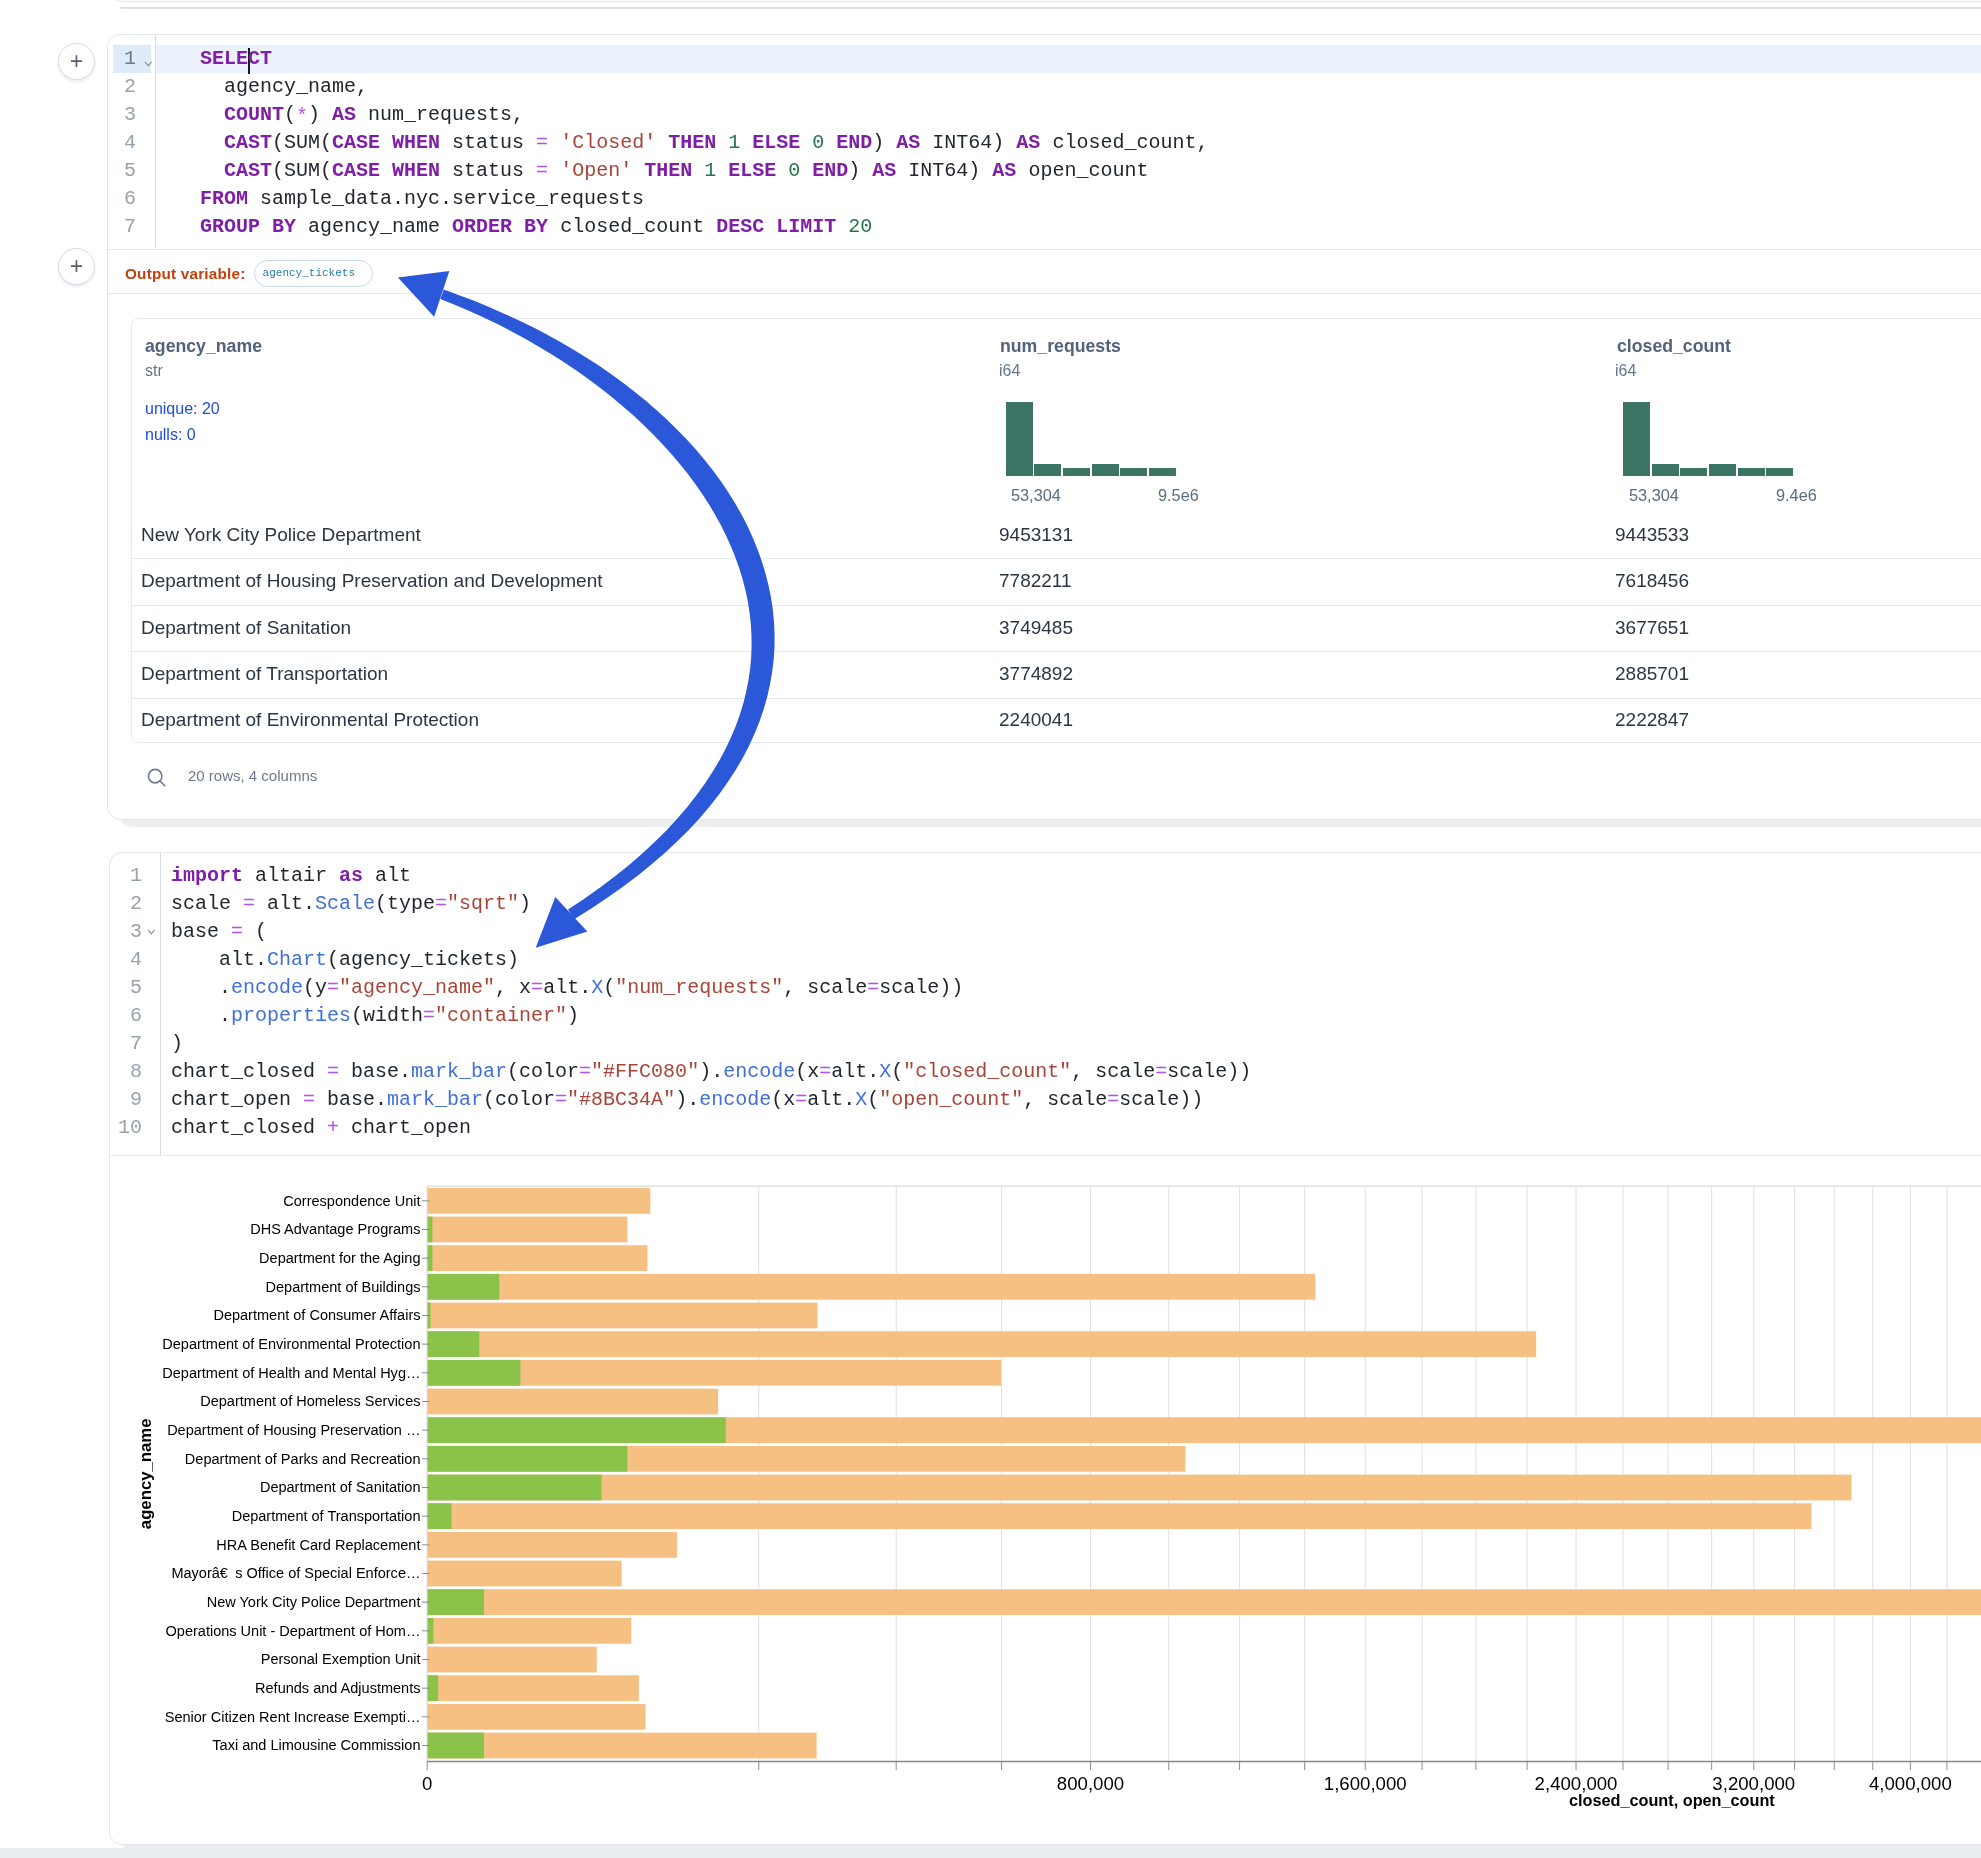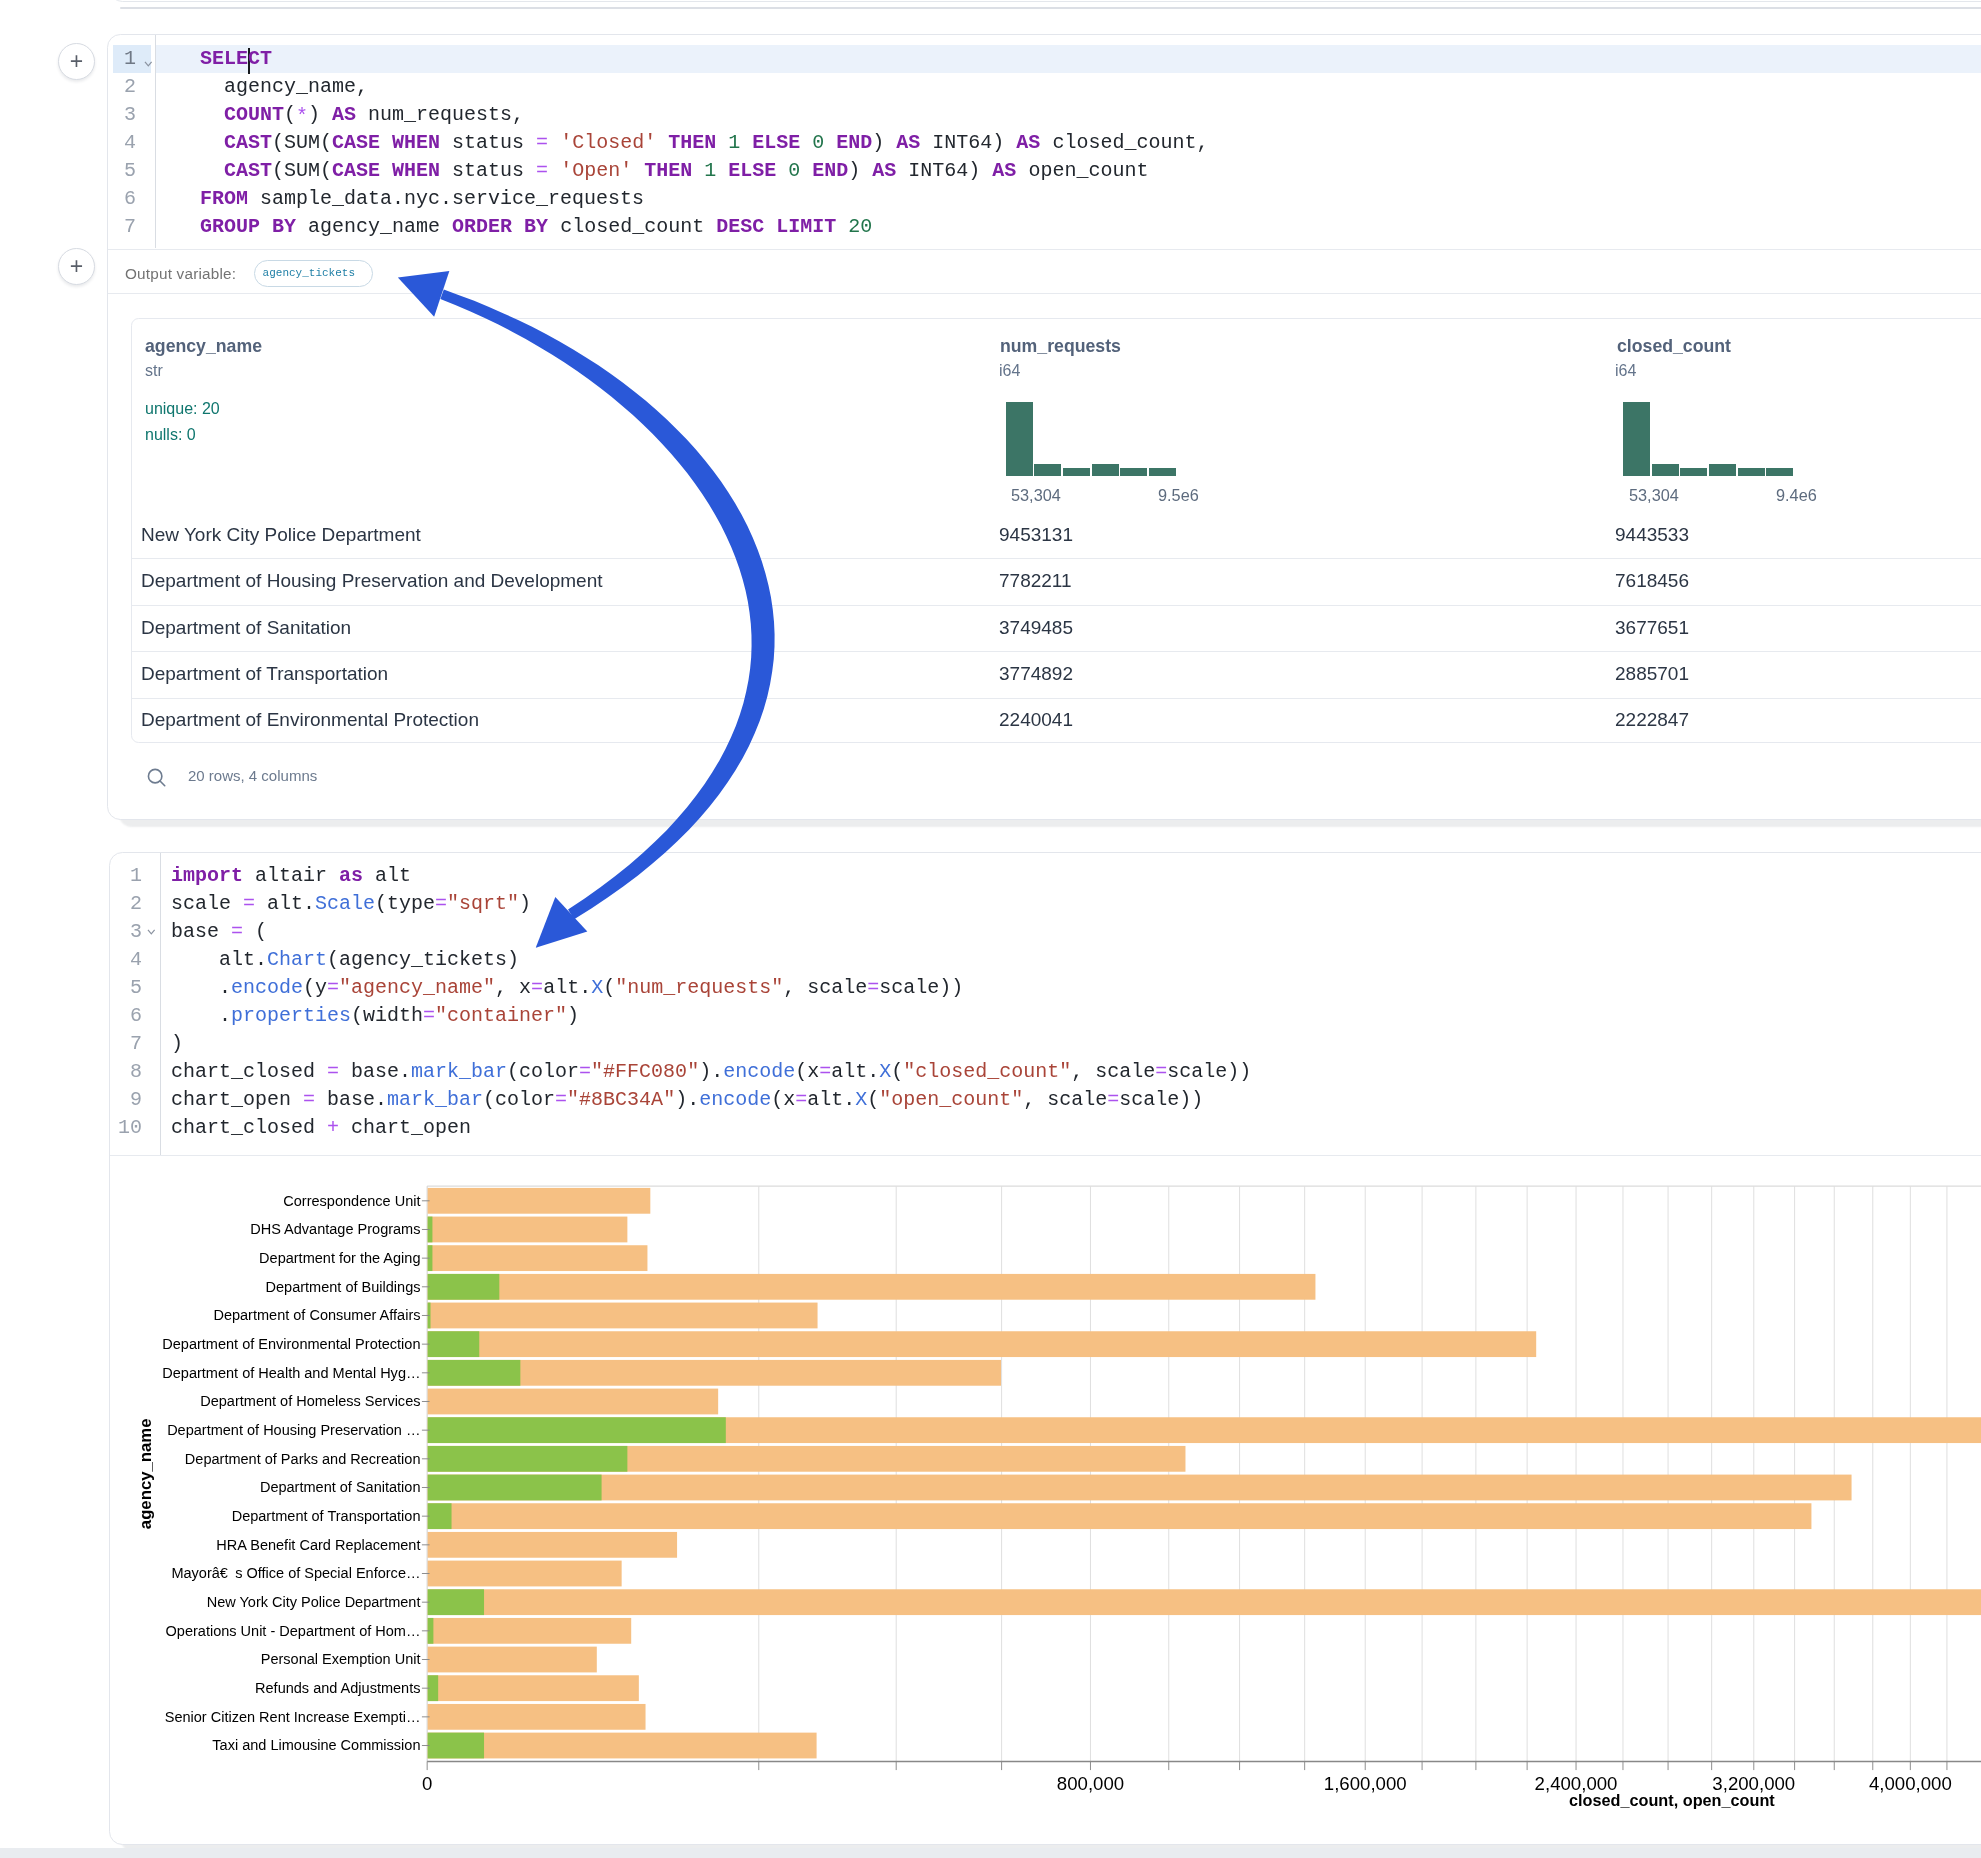--- a/index.html
+++ b/index.html
@@ -20,21 +20,21 @@
   .s { color:#A94438; }
   .n { color:#22754C; }
   .o { color:#AC52EE; }
   .f { color:#3F6FD8; }
   .activeline { position:absolute; background:#EBF2FB; }
   .activegut { position:absolute; background:#DEEBF9; }
   .vline { position:absolute; width:1px; background:#D9DDE3; }
   .hline { position:absolute; height:1px; background:#E7EAEF; }
   .hdr { color:#53627A; font-weight:bold; font-size:17.7px; line-height:1.15; position:absolute; }
   .sub { color:#64748B; font-size:16px; line-height:1.15; position:absolute; }
-  .stat { color:#0f766e; font-size:16px; line-height:1.15; position:absolute; }
+  .stat { color:#1d4ed8; font-size:16px; line-height:1.15; position:absolute; }
   .cellv { color:#2B3544; font-size:19px; line-height:1.15; position:absolute; }
   .hbar { position:absolute; background:#3C7566; }
   .histlab { color:#5D6B7E; font-size:16.3px; line-height:1.15; position:absolute; }
 </style>
 </head>
 <body>
 
 <div style="position:absolute; left:109px; top:-29px; width:1893px; height:31px; background:#fff; border:1px solid #E4E7EC; border-radius:13.4px;"></div>
 <div class="abs" style="left:120px; top:7.2px; width:1874px; height:1.9px; background:#DCDFE5; border-radius:1.9px;"></div>
 
@@ -61,21 +61,21 @@
   agency_name,
   <span class="k">COUNT</span>(<span class="o" style="position:relative;top:2.4px">*</span>) <span class="k">AS</span> num_requests,
   <span class="k">CAST</span>(SUM(<span class="k">CASE</span> <span class="k">WHEN</span> status <span class="o">=</span> <span class="s">'Closed'</span> <span class="k">THEN</span> <span class="n">1</span> <span class="k">ELSE</span> <span class="n">0</span> <span class="k">END</span>) <span class="k">AS</span> INT64) <span class="k">AS</span> closed_count,
   <span class="k">CAST</span>(SUM(<span class="k">CASE</span> <span class="k">WHEN</span> status <span class="o">=</span> <span class="s">'Open'</span> <span class="k">THEN</span> <span class="n">1</span> <span class="k">ELSE</span> <span class="n">0</span> <span class="k">END</span>) <span class="k">AS</span> INT64) <span class="k">AS</span> open_count
 <span class="k">FROM</span> sample_data.nyc.service_requests
 <span class="k">GROUP</span> <span class="k">BY</span> agency_name <span class="k">ORDER</span> <span class="k">BY</span> closed_count <span class="k">DESC</span> <span class="k">LIMIT</span> <span class="n">20</span></pre>
 </div>
 <div id="outputrow">
   <div class="hline" style="left:108px; top:249px; width:1892px;"></div>
   <div class="hline" style="left:108px; top:293px; width:1892px;"></div>
-  <div class="abs" style="left:125px; top:265px; font-size:15.3px; font-weight:normal; color:#737373; letter-spacing:0.2px;">Output variable:</div>
+  <div class="abs" style="left:125px; top:265px; font-size:15.3px; font-weight:bold; color:#c2410c; letter-spacing:0.2px;">Output variable:</div>
   <div class="abs mono" style="left:254px; top:260px; width:119px; height:27px; border:1.4px solid #C8D9E5; border-radius:13.4px; overflow:hidden; font-size:11px; line-height:25px; color:#1F7FA6; padding-left:7.6px; background:#fff;">agency_tickets</div>
 </div>
 <div id="table1">
   <div class="abs" style="left:131px; top:318px; width:1869px; height:425px; border:1px solid #E6E9EF; border-radius:7.6px;"></div>
   <div class="hdr" style="left:145px; top:336px;">agency_name</div>
   <div class="sub" style="left:145px; top:362px;">str</div>
   <div class="stat" style="left:145px; top:400px;">unique: 20</div>
   <div class="stat" style="left:145px; top:426px;">nulls: 0</div>
 
   <div class="hdr" style="left:1000px; top:336px;">num_requests</div>

